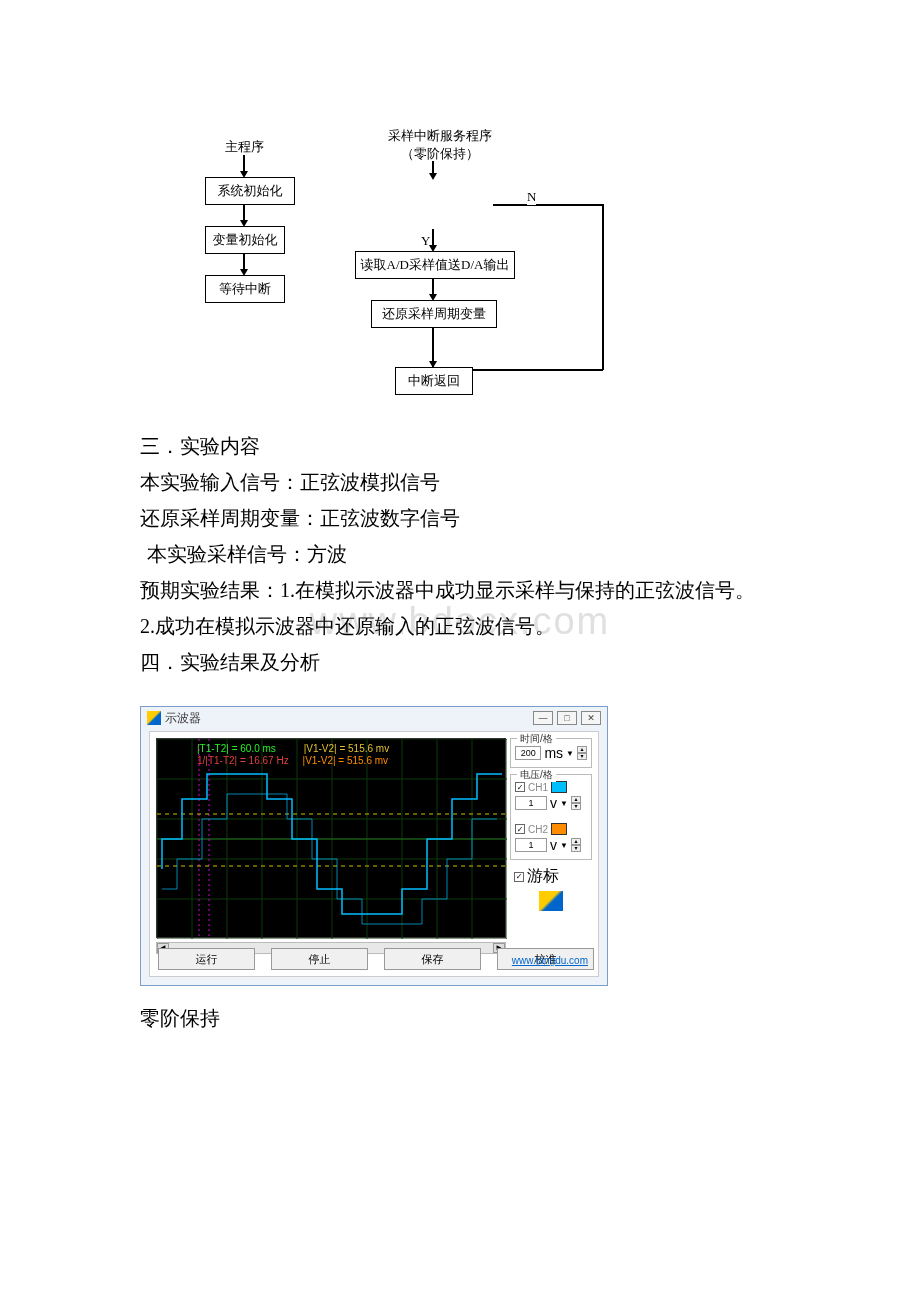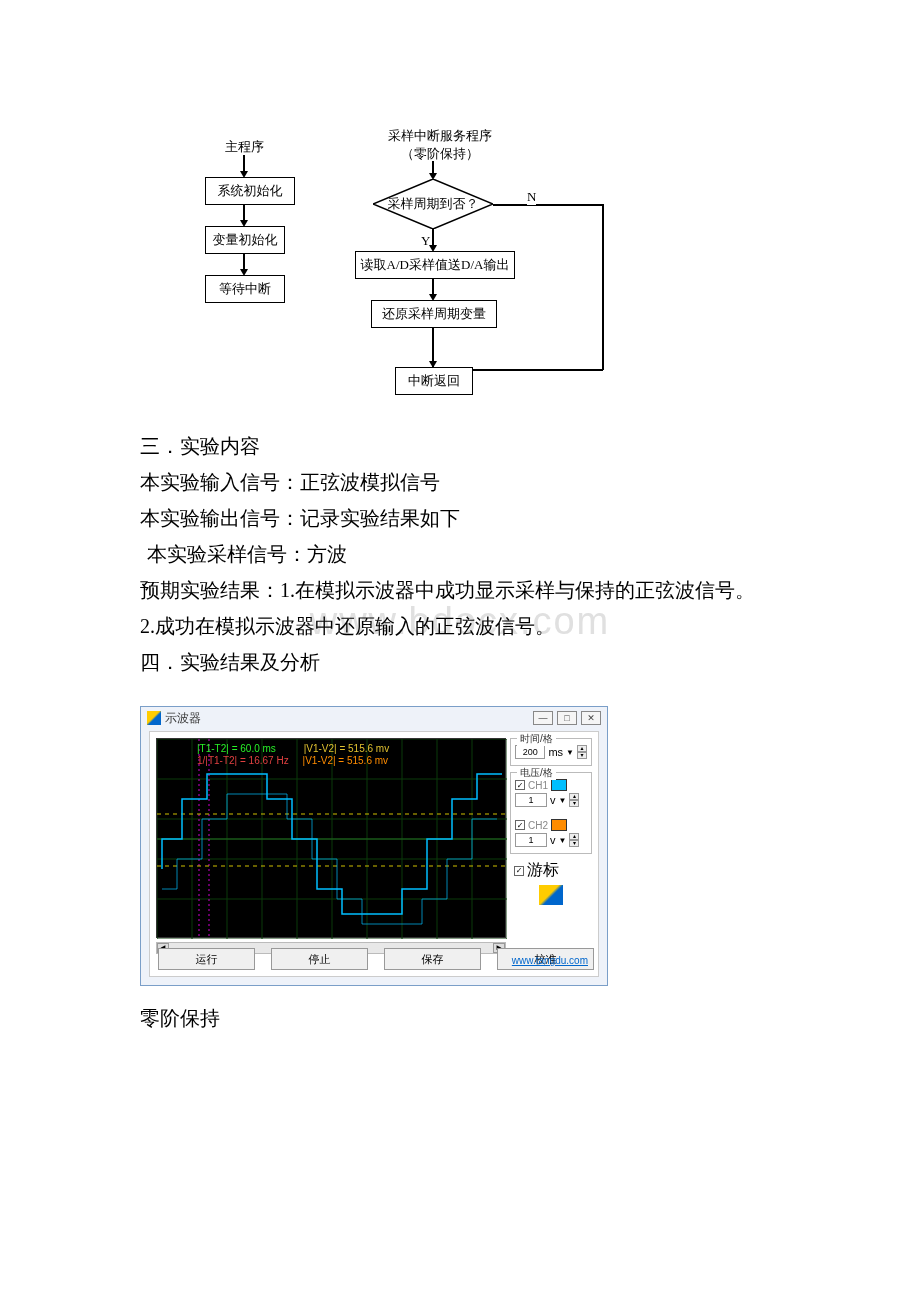--- a/index.html
+++ b/index.html
@@ -122,21 +122,21 @@
     }
     .sp-group .legend {
       position: absolute; top: -7px; left: 6px; background: #fff;
       padding: 0 3px; font-size: 10px; color: #333;
     }
     .sp-row { display: flex; align-items: center; gap: 3px; margin: 2px 0; }
     .sp-select {
       border: 1px solid #999; background: #fff; width: 32px; height: 14px;
       font-size: 9px; padding: 0 2px; display: inline-flex; align-items: center; justify-content: center;
     }
-    .sp-unit { font-size: 11px; }
+    .sp-unit { font-size: 14px; }
     .sp-spinner { width: 10px; display: flex; flex-direction: column; }
     .sp-spin-btn { width: 10px; height: 7px; border: 1px solid #999; background: #eee; font-size: 6px; line-height: 5px; text-align: center; }
     .sp-checkbox { width: 10px; height: 10px; border: 1px solid #666; background: #fff; display: inline-flex; align-items: center; justify-content: center; font-size: 8px; }
     .sp-swatch { width: 16px; height: 12px; border: 1px solid #333; }
     .sp-logo { width: 24px; height: 20px; background: linear-gradient(135deg, #ffcc00 45%, #0066cc 55%); margin: 4px auto; }
     .watermark {
       position: absolute;
       left: 50%; top: 600px; transform: translateX(-50%);
       font-size: 38px; font-family: Arial, sans-serif;
       color: #e0e0e0; letter-spacing: 2px;
@@ -161,26 +161,20 @@
   <div class="arrow-head-down" style="left:44.5px; top:144px;"></div>
   <div class="fbox" style="left:10px; top:150px; width:80px;">等待中断</div>
 
   <div class="ftext" style="left:175px; top:2px; width:140px;">
     <span>采样中断服务程序</span><br>
     <span>（零阶保持）</span>
   </div>
   <div class="arrow-line" style="left:237px; top:36px; width:1.5px; height:14px;"></div>
   <div class="arrow-head-down" style="left:233.5px; top:48px;"></div>
 
-  <div class="diamond" style="left:178px; top:54px;">
-    <svg width="120" height="50">
-        <polygon points="60,0 120,25 60,50 0,25" fill="#fff" stroke="#000" stroke-width="1.5"></polygon>
-      </svg>
-    <div class="diamond-label">采样周期到否？</div>
-  </div>
 
   <div class="arrow-line" style="left:298px; top:79px; width:110px; height:1.5px;"></div>
   <div class="ftext" style="left:332px; top:64px;">N</div>
   <div class="arrow-line" style="left:407px; top:79px; width:1.5px; height:166px;"></div>
   <div class="arrow-line" style="left:243px; top:244px; width:165px; height:1.5px;"></div>
   <div class="arrow-head-down" style="left:233.5px; top:242px; transform: rotate(180deg);"></div>
 
   <div class="arrow-line" style="left:237px; top:237px; width:1.5px; height:8px;"></div>
 
   <div class="arrow-line" style="left:237px; top:104px; width:1.5px; height:18px;"></div>
@@ -192,21 +186,21 @@
   <div class="fbox" style="left:176px; top:175px; width:126px;">还原采样周期变量</div>
   <div class="arrow-line" style="left:237px; top:202px; width:1.5px; height:36px;"></div>
   <div class="arrow-head-down" style="left:233.5px; top:236px;"></div>
   <div class="fbox" style="left:200px; top:242px; width:78px;">中断返回</div>
 </div>
 
 <div class="watermark">www.bdocx.com</div>
 
 <div class="body-text" style="top:428px;">三．实验内容</div>
 <div class="body-text" style="top:464px;">本实验输入信号：正弦波模拟信号</div>
-<div class="body-text" style="top:500px;">本实验输出信号：记录实验结果如下</div>
+<div class="body-text" style="top:500px;">还原采样周期变量：正弦波数字信号</div>
 <div class="body-text" style="top:536px;margin-left:7px;">本实验采样信号：方波</div>
 <div class="body-text" style="top:572px;">预期实验结果：1.在模拟示波器中成功显示采样与保持的正弦波信号。</div>
 <div class="body-text" style="top:608px;">2.成功在模拟示波器中还原输入的正弦波信号。</div>
 <div class="body-text" style="top:644px;">四．实验结果及分析</div>
 <div class="body-text" style="top:718px;text-align:center;">记录实验结果如下：</div>
 
 <div class="scope-window">
   <div class="scope-titlebar">
     <div class="title">
       <span class="scope-icon"></span>

